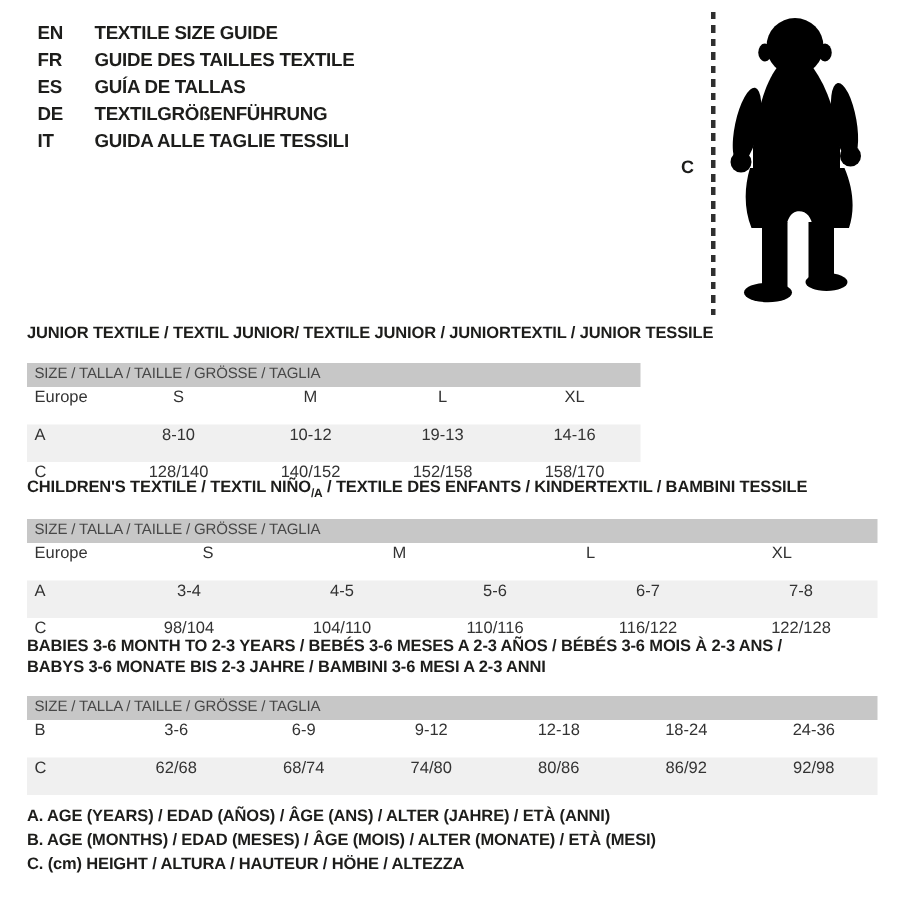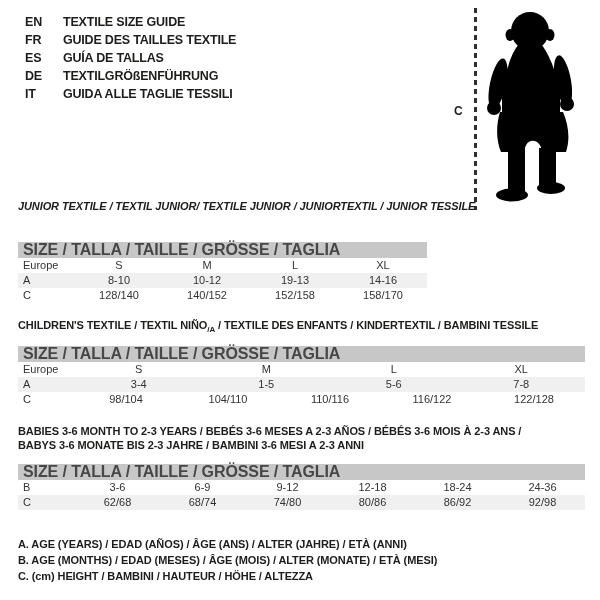--- a/index.html
+++ b/index.html
@@ -36,23 +36,23 @@
     font-size:11px; font-weight:700; letter-spacing:-0.1px;
     line-height:14px; color:#1d1d1b; white-space:nowrap;
   }
   .sub-a { font-size:8px; vertical-align:sub; }
 
   
   .size-table { position:absolute; left:18px; font-size:11px; color:#333; }
   .t-head {
     background:#c7c7c7; color:#474747;
     height:16px; line-height:16px; padding-left:5px;
-    font-size:16px; letter-spacing:-0.1px;font-weight:bold;
+    font-size:10px; letter-spacing:-0.1px;
   }
-  .t-row { display:flex; height:15px; line-height:15px; }
+  .t-row { display:flex; height:25px; line-height:15px; }
   .t-row.alt { background:#f0f0f0; }
   .t-lbl { width:57px; padding-left:5px; }
   .t-cell { flex:1; text-align:center; }
 
   
   .footnotes { position:absolute; left:18px; top:536px; }
   .footnote { font-size:11px; font-weight:700; line-height:16px; letter-spacing:-0.1px; white-space:nowrap; }
 </style>
 </head>
 <body>
@@ -93,21 +93,21 @@
     <circle cx="12" cy="100" r="7"></circle>
     <circle cx="85" cy="96" r="7"></circle>
     <path d="M18,104 L81,104 C87,118 88,132 84,144 L60,144 C59,136 55,132 49,133 C45,134 43,138 42,144 L19,144 C14,132 14,117 18,104 Z"></path>
     <rect x="26" y="140" width="17" height="44"></rect>
     <rect x="57" y="140" width="17" height="38"></rect>
     <ellipse cx="30" cy="187" rx="16" ry="6.5"></ellipse>
     <ellipse cx="69" cy="180" rx="14" ry="6"></ellipse>
   </g>
 </svg>
 
-<div class="section-title" style="top:199px;font-style:italic;">JUNIOR TEXTILE / TEXTIL JUNIOR/ TEXTILE JUNIOR / JUNIORTEXTIL / JUNIOR TESSILE</div>
+<div class="section-title" style="top:215px;">JUNIOR TEXTILE / TEXTIL JUNIOR/ TEXTILE JUNIOR / JUNIORTEXTIL / JUNIOR TESSILE</div>
 <div class="size-table" style="top:242px; width:409px;">
   <div class="t-head">SIZE / TALLA / TAILLE / GRÖSSE / TAGLIA</div>
   <div class="t-row">
     <span class="t-lbl">Europe</span>
     <span class="t-cell">S</span>
     <span class="t-cell">M</span>
     <span class="t-cell">L</span>
     <span class="t-cell">XL</span>
   </div>
   <div class="t-row alt">
@@ -134,22 +134,23 @@
   <div class="t-row">
     <span class="t-lbl">Europe</span>
     <span class="t-cell">S</span>
     <span class="t-cell">M</span>
     <span class="t-cell">L</span>
     <span class="t-cell">XL</span>
   </div>
   <div class="t-row alt">
     <span class="t-lbl">A</span>
     <span class="t-cell">3-4</span>
-    <span class="t-cell">1-5</span>
+    <span class="t-cell">4-5</span>
     <span class="t-cell">5-6</span>
+    <span class="t-cell">6-7</span>
     <span class="t-cell">7-8</span>
   </div>
   <div class="t-row">
     <span class="t-lbl">C</span>
     <span class="t-cell">98/104</span>
     <span class="t-cell">104/110</span>
     <span class="t-cell">110/116</span>
     <span class="t-cell">116/122</span>
     <span class="t-cell">122/128</span>
   </div>
@@ -177,14 +178,14 @@
     <span class="t-cell">74/80</span>
     <span class="t-cell">80/86</span>
     <span class="t-cell">86/92</span>
     <span class="t-cell">92/98</span>
   </div>
 </div>
 
 <div class="footnotes">
   <div class="footnote">A. AGE (YEARS) / EDAD (AÑOS) / ÂGE (ANS) / ALTER (JAHRE) / ETÀ (ANNI)</div>
   <div class="footnote">B. AGE (MONTHS) / EDAD (MESES) / ÂGE (MOIS) / ALTER (MONATE) / ETÀ (MESI)</div>
-  <div class="footnote">C. (cm) HEIGHT / BAMBINI / HAUTEUR / HÖHE / ALTEZZA</div>
+  <div class="footnote">C. (cm) HEIGHT / ALTURA / HAUTEUR / HÖHE / ALTEZZA</div>
 </div>
 
 </body></html>

